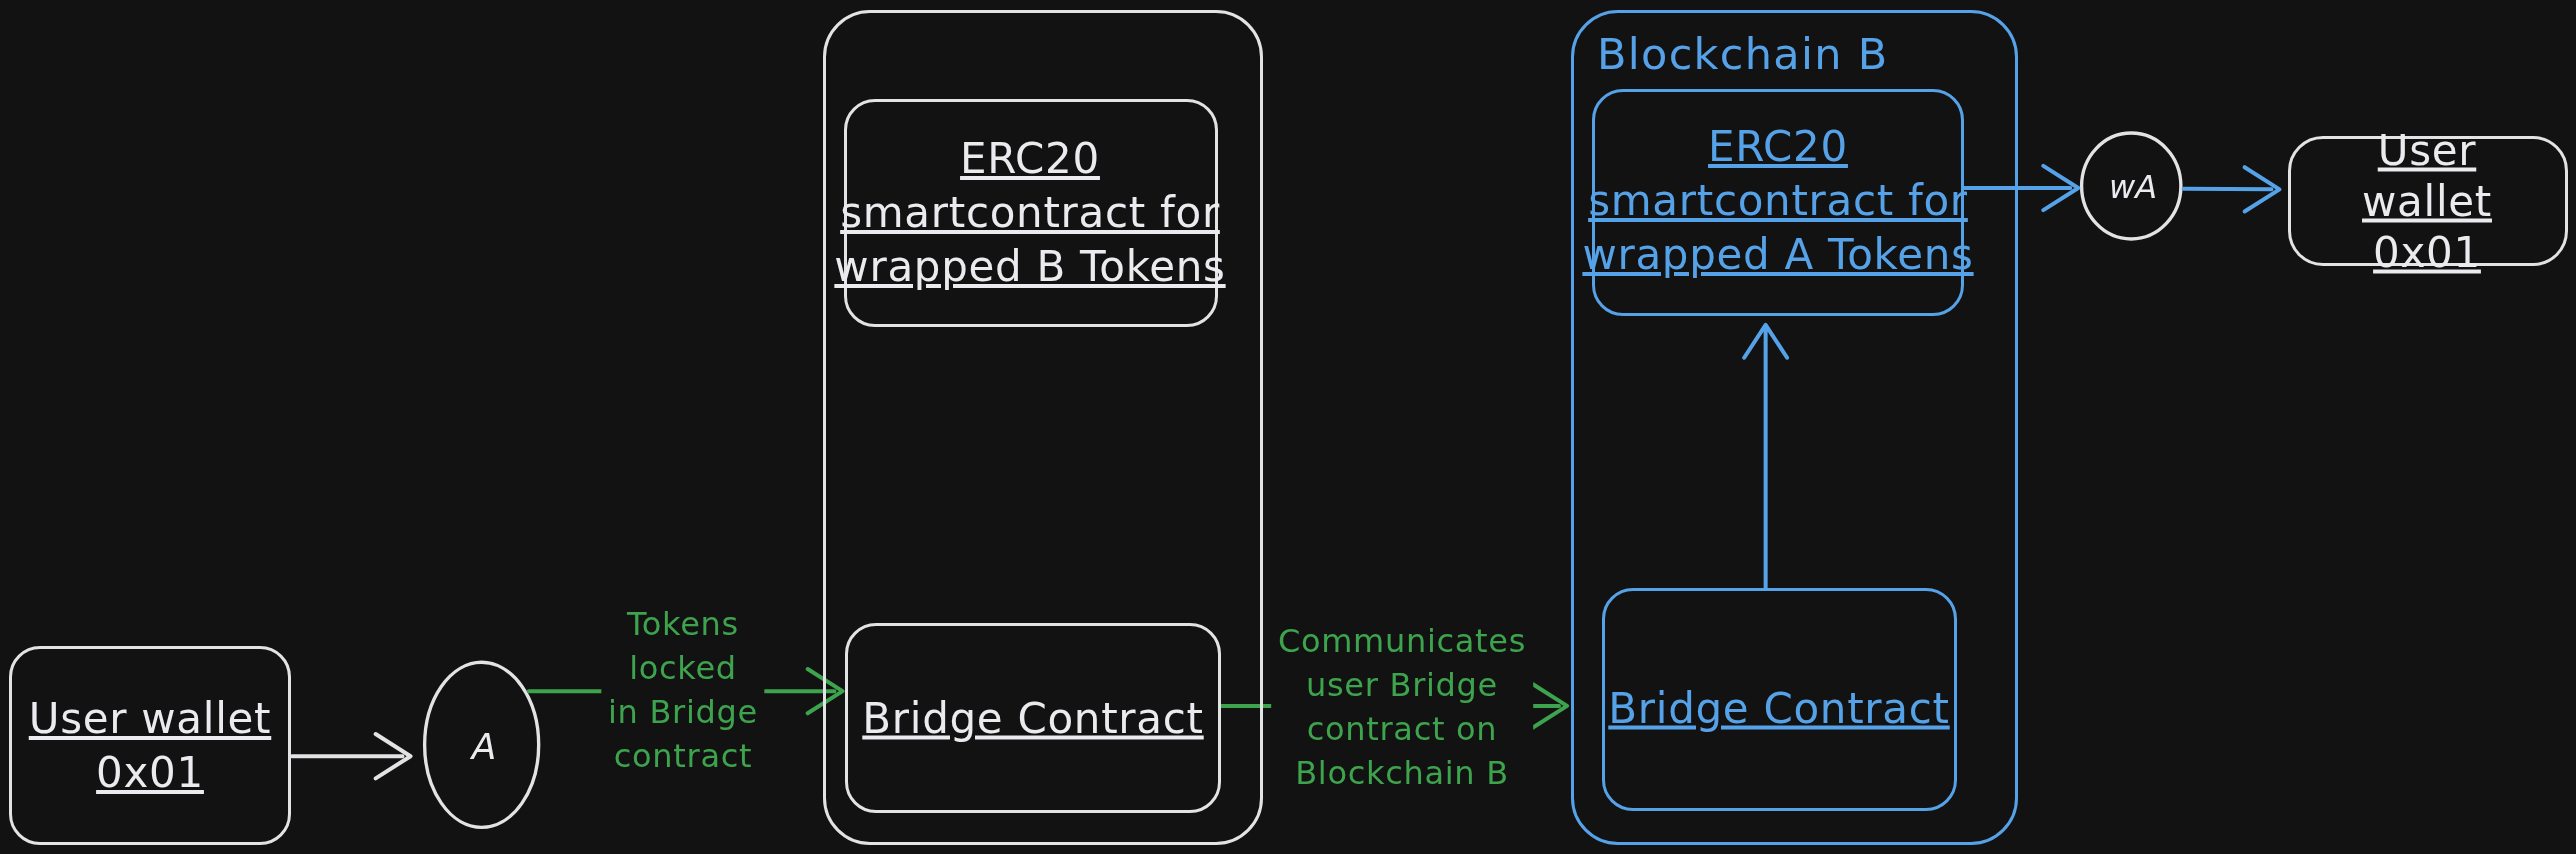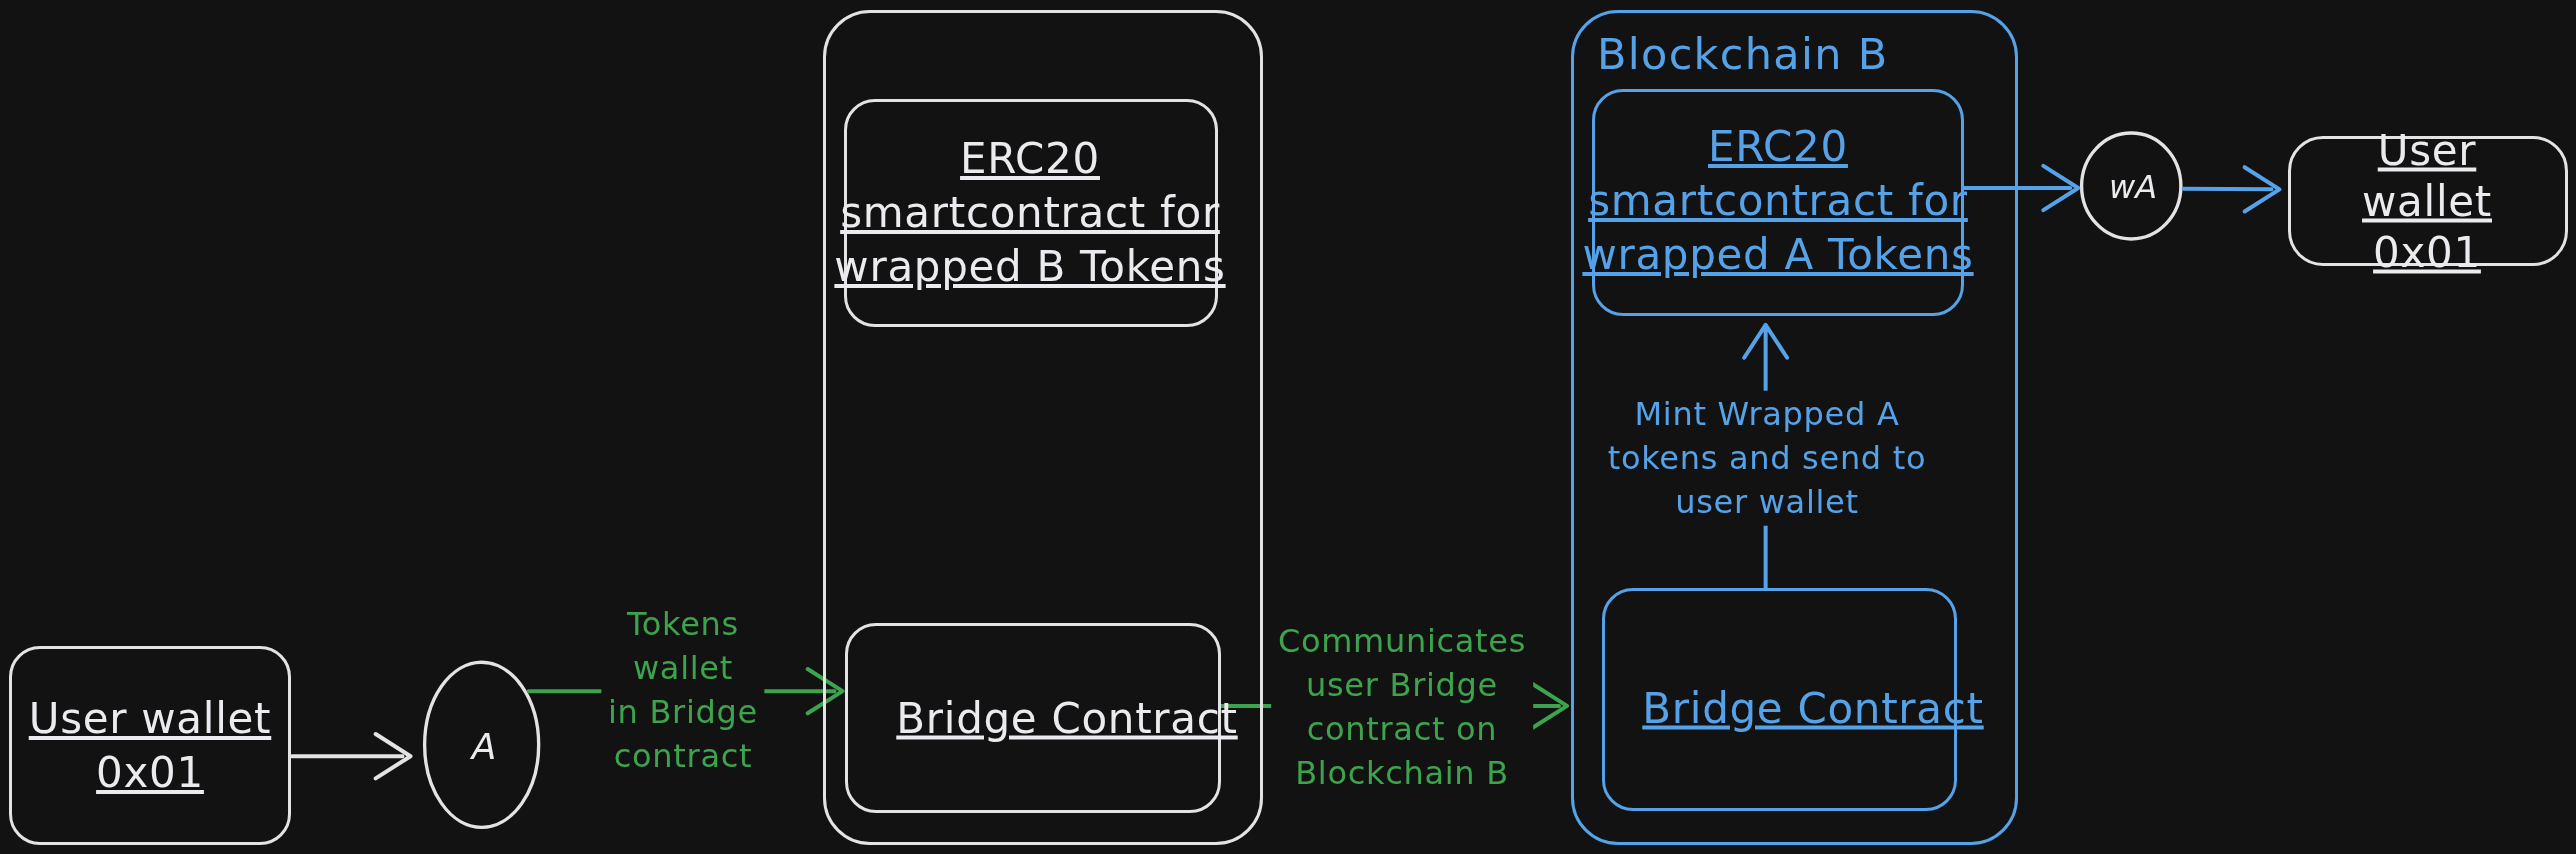--- a/index.html
+++ b/index.html
@@ -13,21 +13,21 @@
     position:absolute;border:3.4px solid #e3e3e6;border-radius:31px;
     background:transparent;z-index:2;
   }
   .container{border-radius:47px;}
   .blue-border{border-color:#56a2e8;}
   .lbl{
     position:absolute;transform:translate(-50%,-50%);
     text-align:center;white-space:pre-line;color:#ebebef;z-index:3;
   }
   .node-text{font-size:42px;line-height:54px;letter-spacing:0.7px;text-decoration:underline;}
-  .single{line-height:47px;margin-left:34px;}
+  .single{line-height:47px;}
   .title{
     position:absolute;font-size:43px;line-height:44px;color:#ebebef;
     letter-spacing:1.3px;z-index:3;white-space:pre;
   }
   .green{color:#3da34d;}
   .blue{color:#56a2e8;}
   .edge-label{
     font-size:32px;line-height:44px;letter-spacing:0.7px;
     background:#121212;padding:1.3px 6.7px;z-index:3;
   }
@@ -84,27 +84,24 @@
   <div class="box blue-border" style="left:1602px;top:588px;width:355px;height:223px;"></div>
   <div class="lbl node-text single blue" style="left:1779px;top:708px;">Bridge Contract</div>
 
   <div class="lbl coin-text mono-italic" style="left:2133px;top:187px;font-size:32px;">wA</div>
 
   <div class="box" style="left:2288px;top:136px;width:280px;height:130px;border-radius:35px;"></div>
   <div class="lbl node-text" style="left:2427px;top:201px;line-height:51px;">User wallet
 0x01</div>
 
   <div class="lbl edge-label green" style="left:683px;top:690px;">Tokens
-wallet
+locked
 in Bridge
 contract</div>
 
   <div class="lbl edge-label green" style="left:1402px;top:707px;">Communicates
 user Bridge
 contract on
 Blockchain B</div>
 
-  <div class="lbl edge-label blue" style="left:1767px;top:458px;">Mint Wrapped A
-tokens and send to
-user wallet</div>
 
 </div>
 
 
 </body></html>

